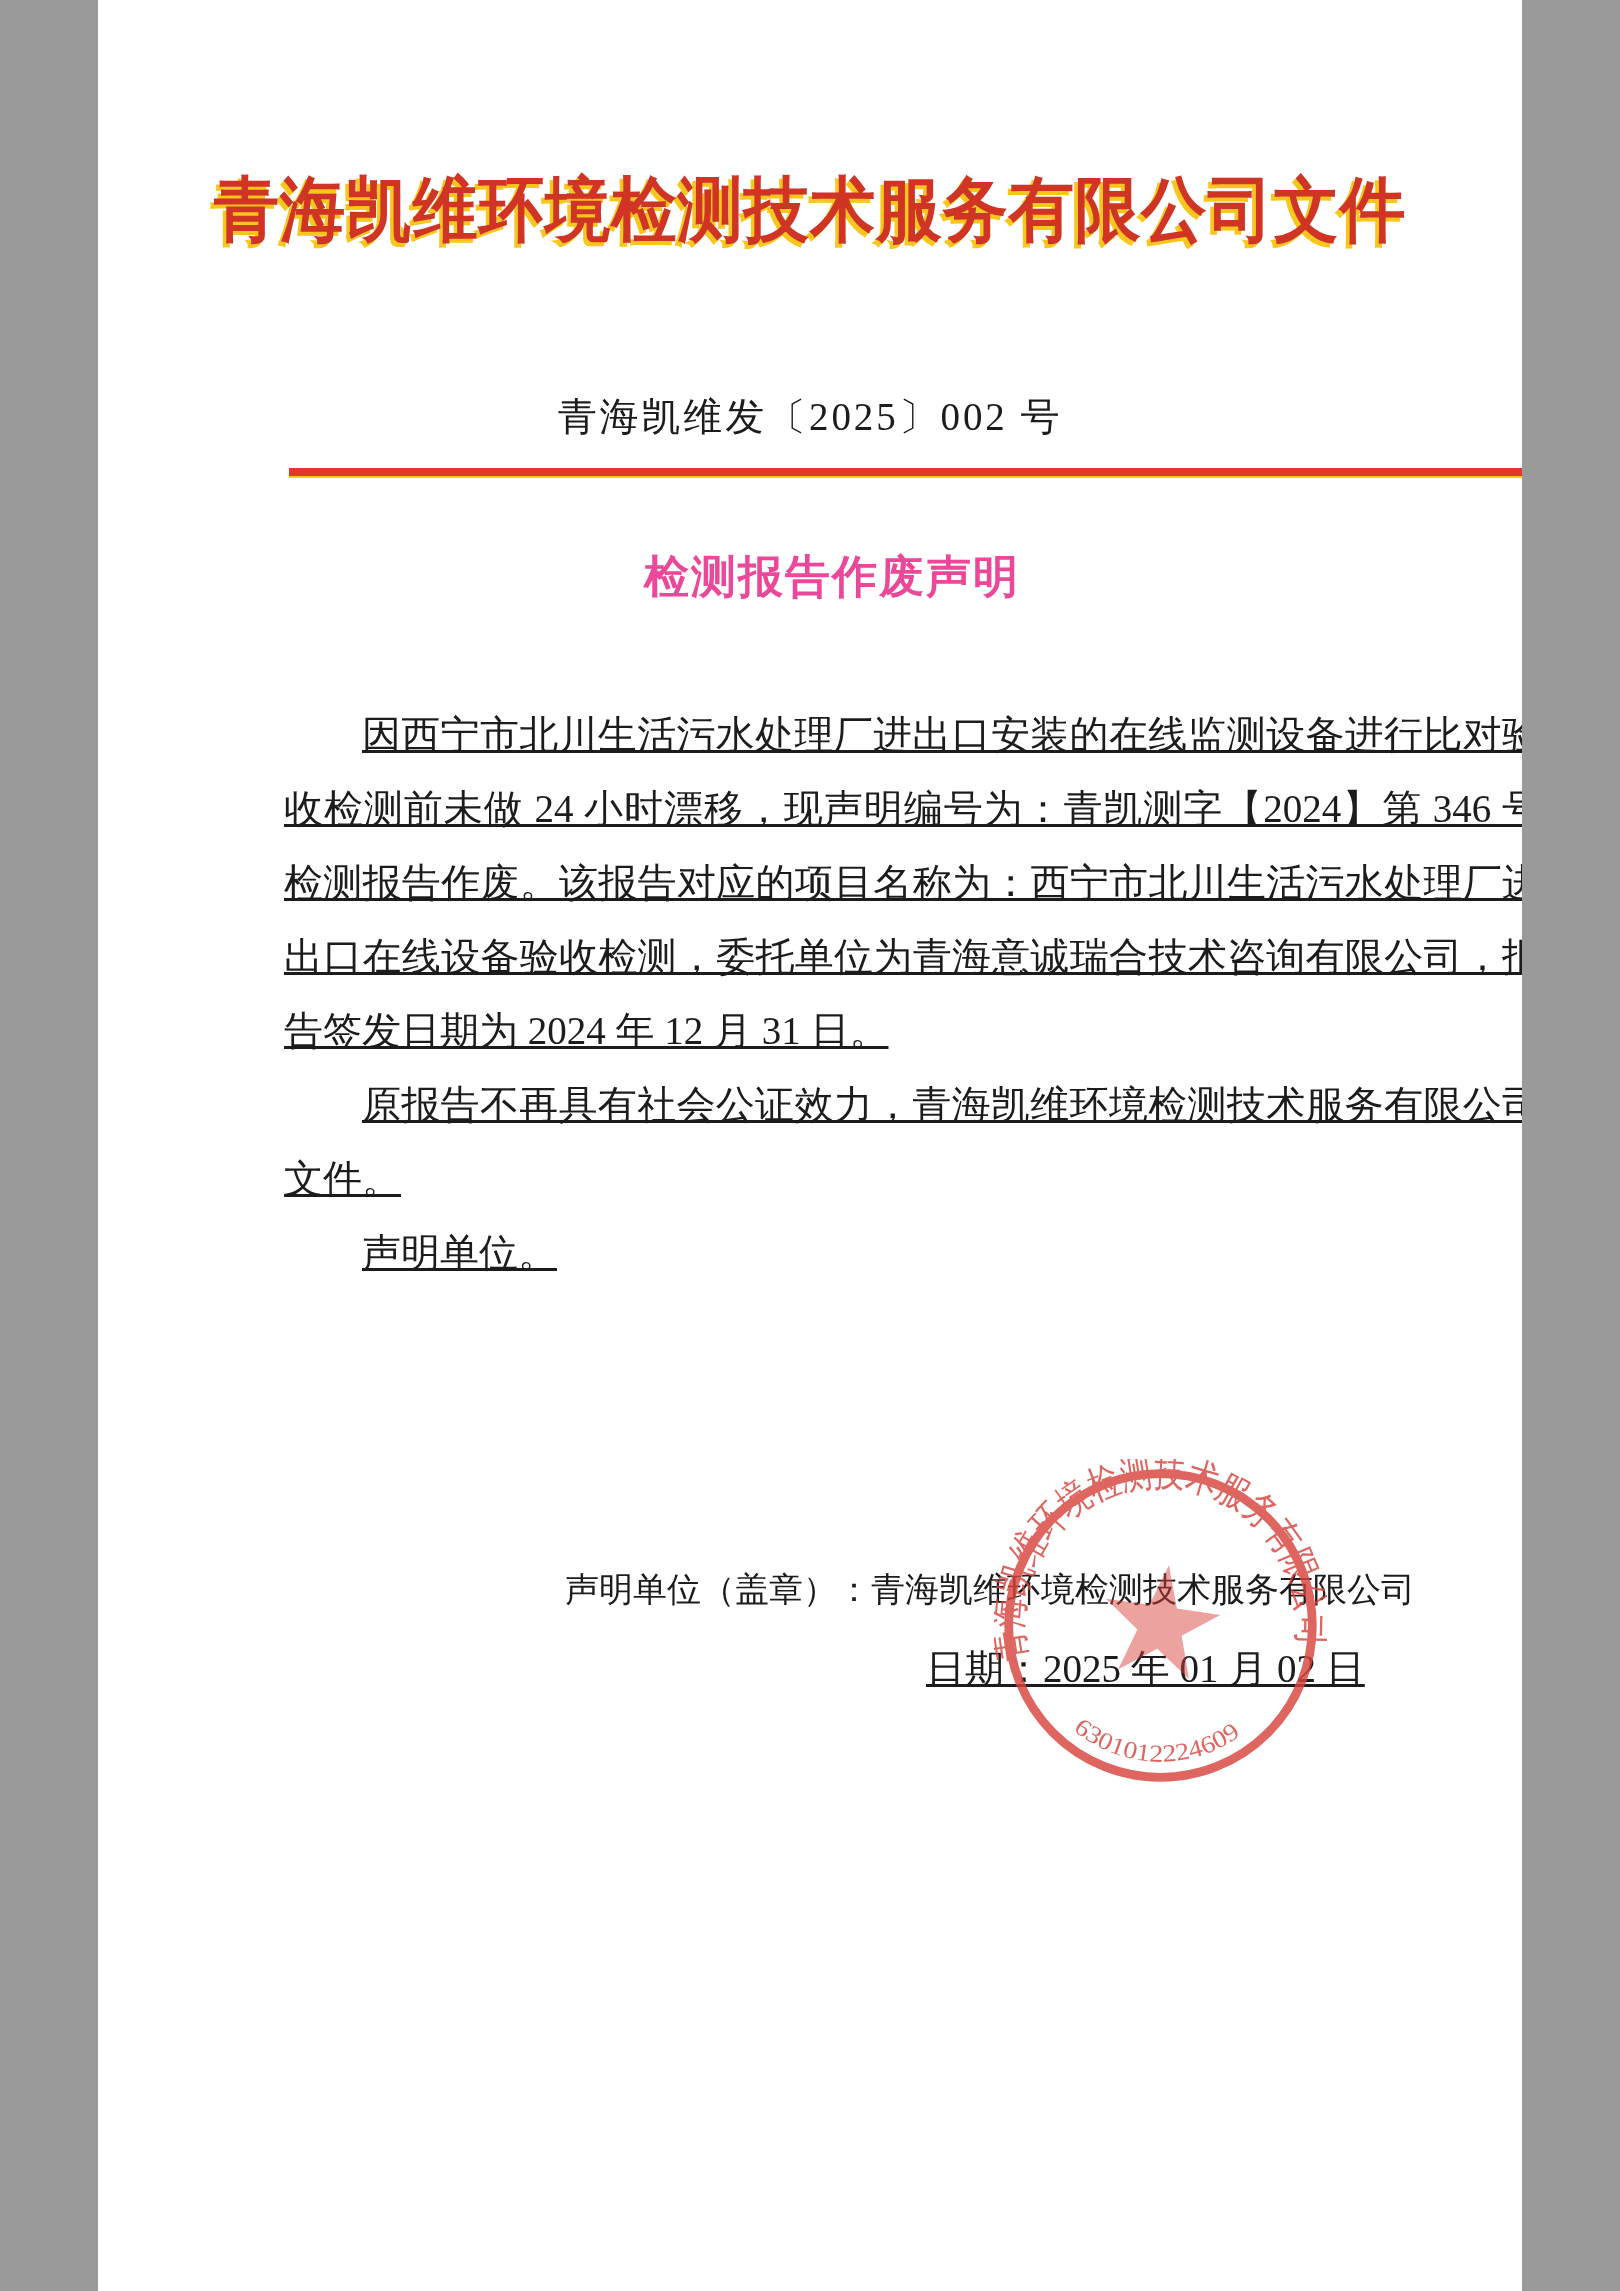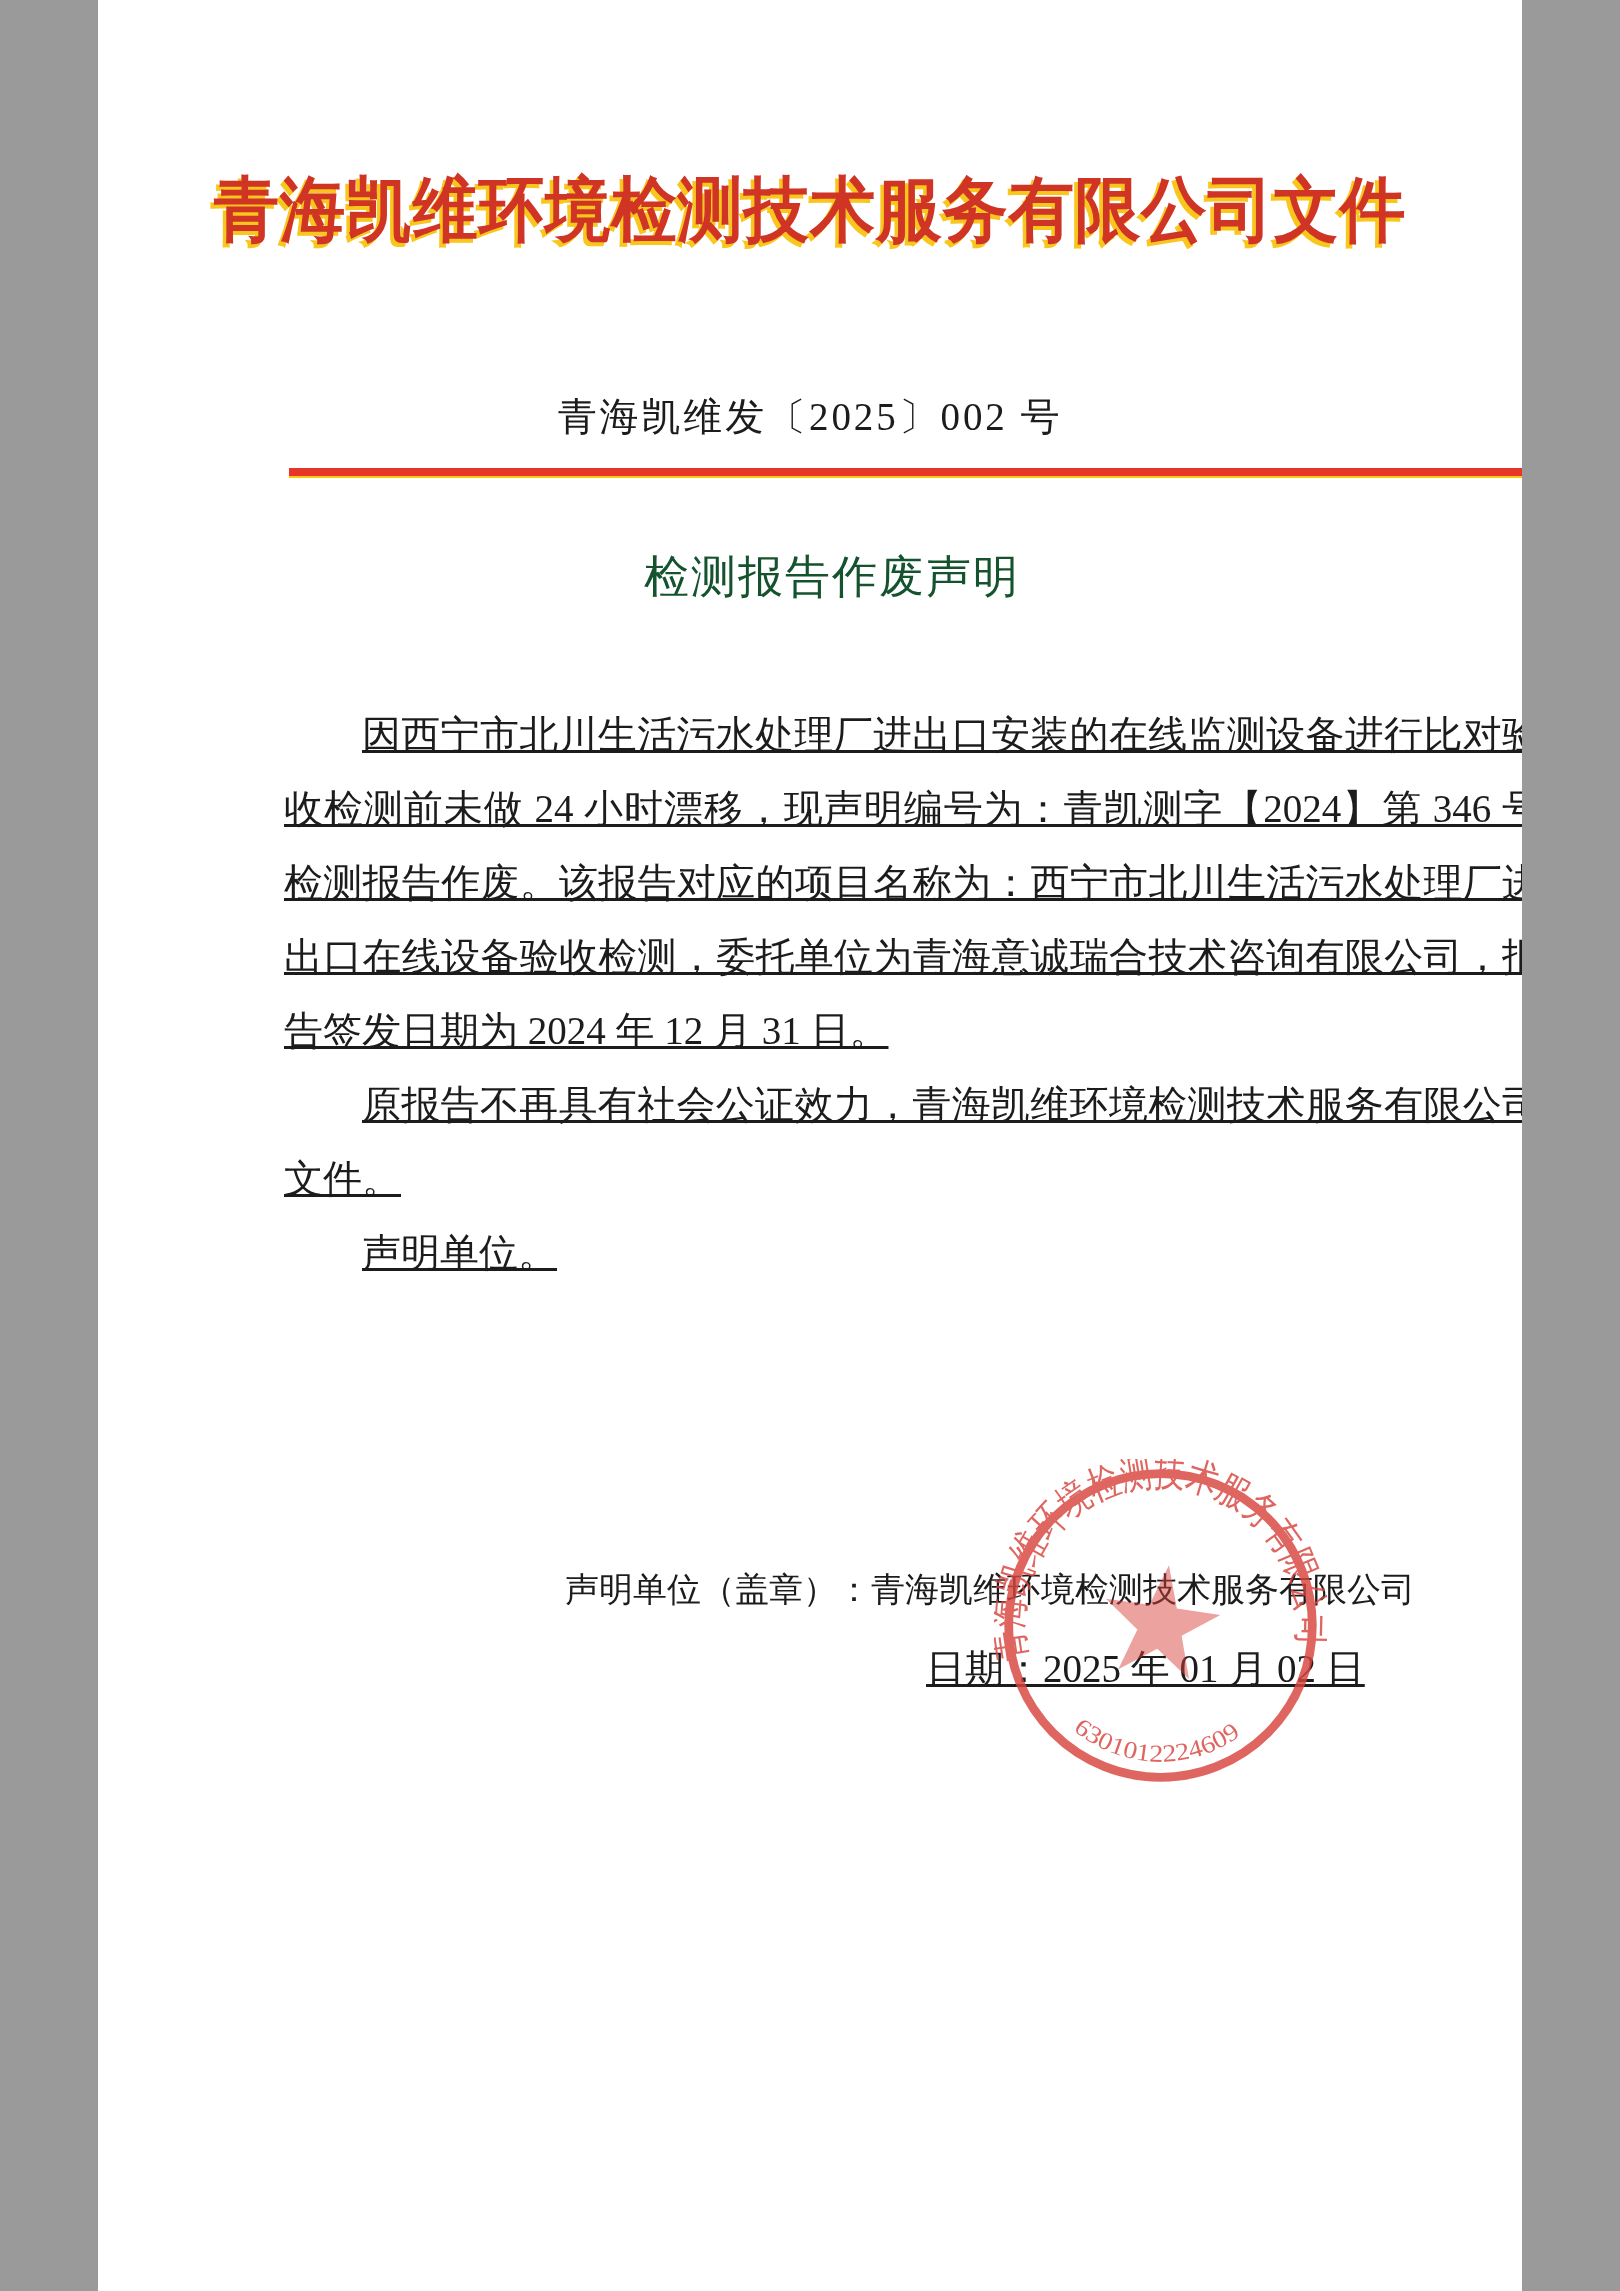--- a/index.html
+++ b/index.html
@@ -31,23 +31,23 @@
   }
   .red-rule {
     position: absolute; left: 191px; top: 468px;
     width: 1248px; height: 7.8px;
     background: var(--rule-red, #e8352a);
     border-bottom: 2.9px solid var(--rule-yellow, #ffc810);
   }
   .statement-heading {
     position: absolute; left: 0; right: 0; top: 547px;
     text-align: center;
-    font-size: 45px; font-weight: normal;
+    font-size: 45px; font-weight: bold;
     letter-spacing: 2px;
-    color: #14532d;
+    color: #ec4899;
     padding-left: 44px;
   }
   .body-block {
     position: absolute; left: 186px; top: 698px;
     width: 1257px;
     font-size: 39px; line-height: 74px;
     text-align: justify;
   }
   .body-block p { margin: 0; text-indent: 2em; text-decoration: underline; }
   .sig-unit {

